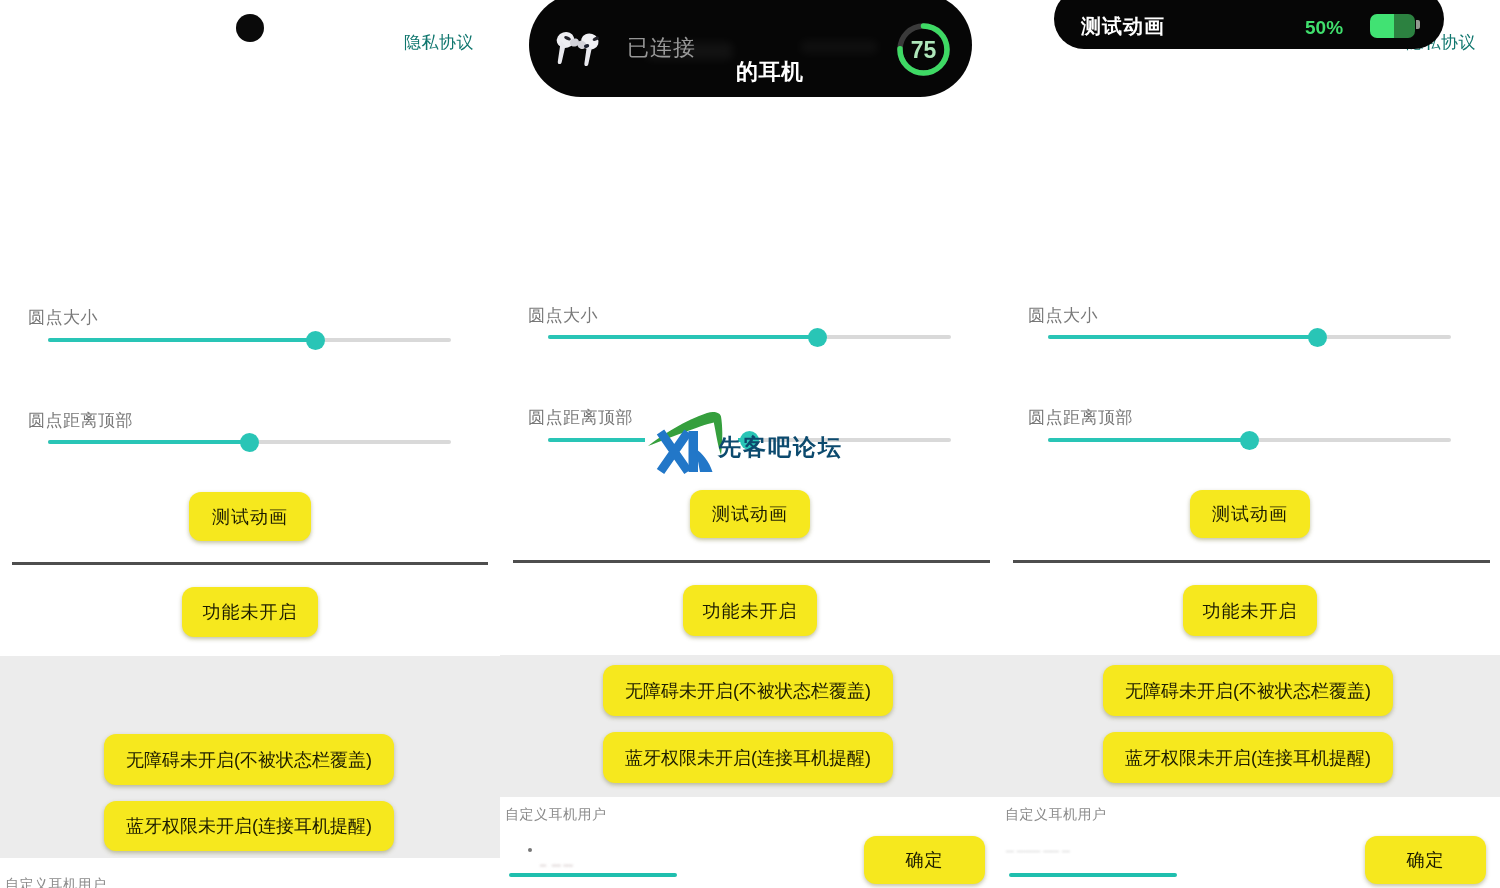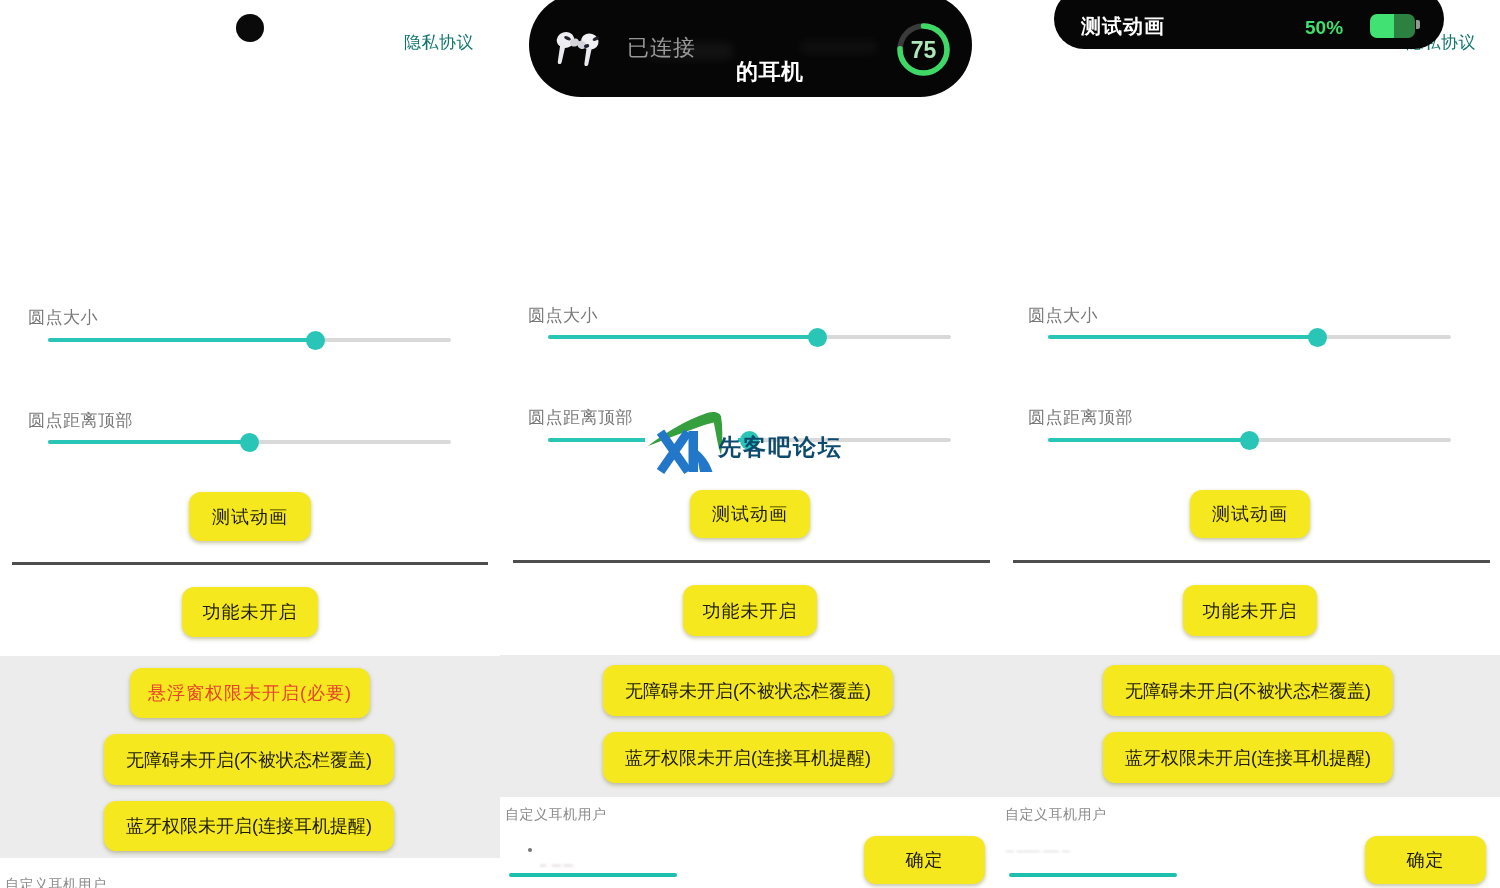--- a/index.html
+++ b/index.html
@@ -37,21 +37,20 @@
   <div class="glabel" style="left:28px;top:409px;">圆点距离顶部</div>
   <div class="track" style="left:48px;top:440px;width:403px;"></div>
   <div class="fill" style="left:48px;top:440px;width:202px;"></div>
   <div class="thumb" style="left:240px;top:433px;"></div>
 
   <div class="ybtn" style="left:189px;top:492px;width:122px;height:49px;">测试动画</div>
   <div class="divider" style="top:562px;"></div>
   <div class="ybtn" style="left:182px;top:587px;width:136px;height:50px;">功能未开启</div>
 
   <div class="graysec" style="top:656px;height:202px;"></div>
-  <div class="ybtn" style="left:130px;top:668px;width:240px;height:50px;color:#e8432a;">悬浮窗权限未开启(必要)</div>
   <div class="ybtn" style="left:104px;top:734px;width:290px;height:51px;letter-spacing:0;">无障碍未开启(不被状态栏覆盖)</div>
   <div class="ybtn" style="left:104px;top:801px;width:290px;height:50px;letter-spacing:0;">蓝牙权限未开启(连接耳机提醒)</div>
 
   <div class="blabel" style="left:5px;top:876px;">自定义耳机用户</div>
 </div>
 
 <div class="panel" id="p2">
 
   <div class="glabel" style="left:28px;top:304px;">圆点大小</div>
   <div class="track" style="left:48px;top:335px;width:403px;"></div>

